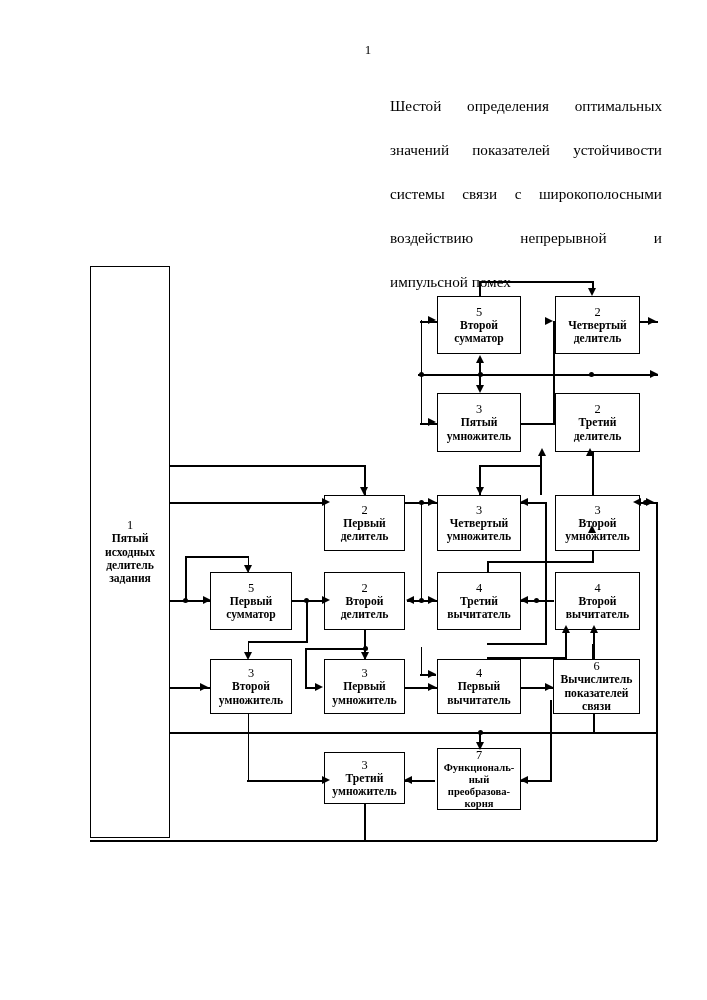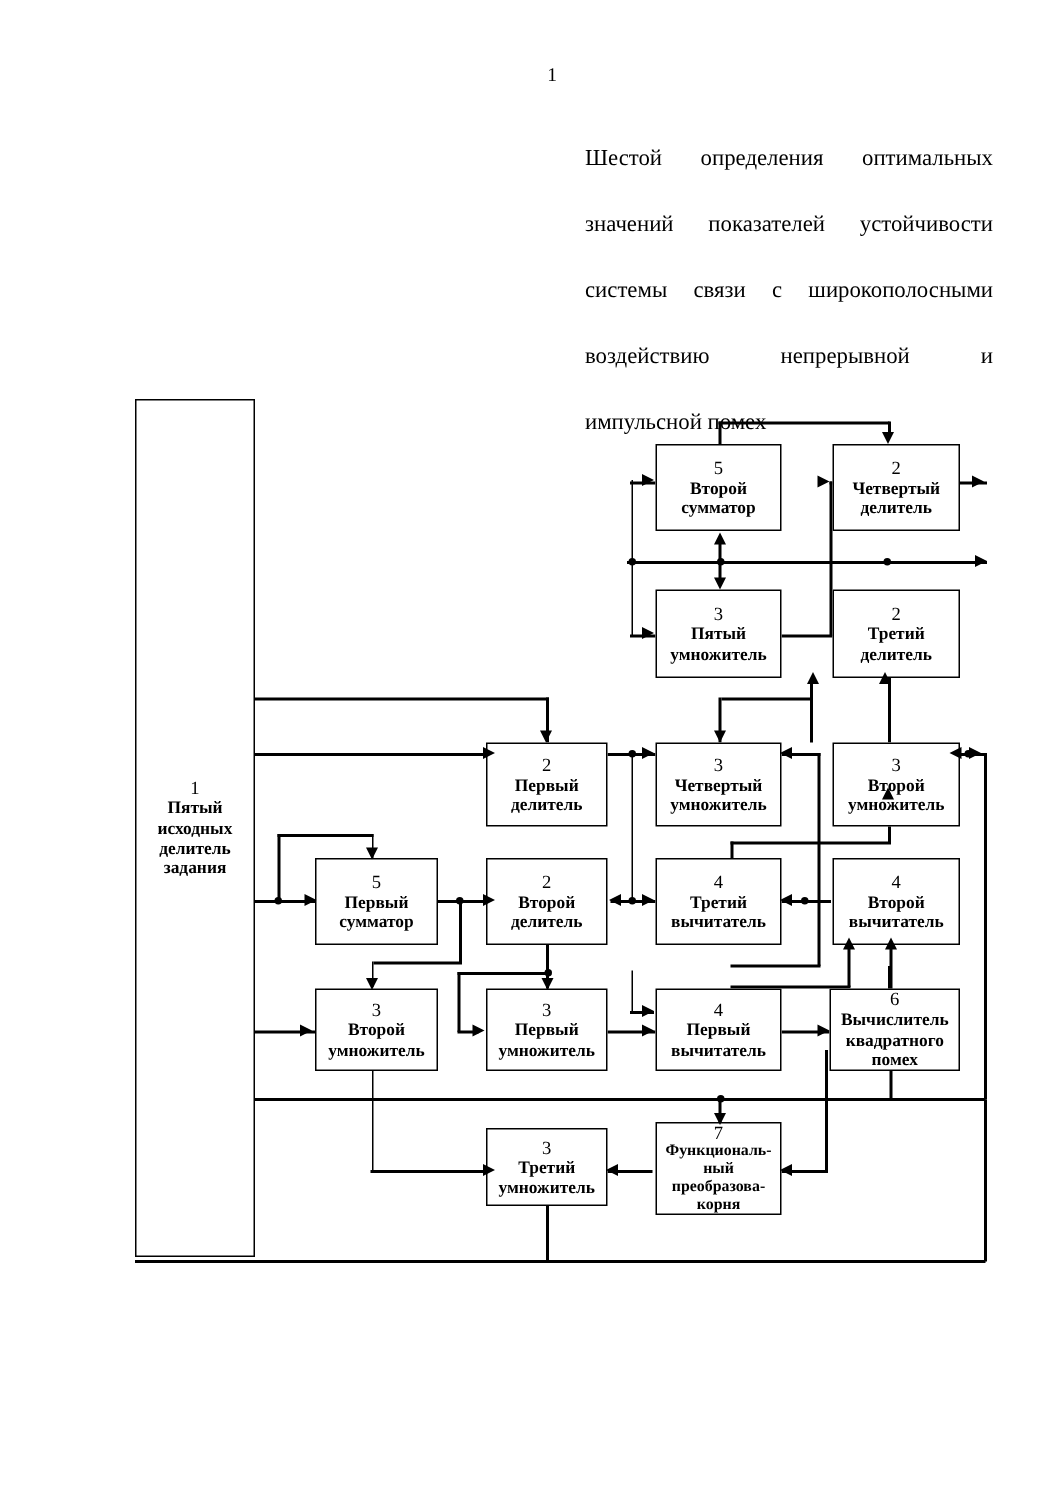--- a/index.html
+++ b/index.html
@@ -311,22 +311,22 @@
 
     <div class="box" style="left:437px;top:659px;width:84px;height:55px;">
       <span class="num">4</span>
       <span class="nm">Первый</span>
       <span class="nm">вычитатель</span>
     </div>
 
     <div class="box" style="left:553px;top:659px;width:87px;height:55px;">
       <span class="num">6</span>
       <span class="nm">Вычислитель</span>
-      <span class="nm">квадратного</span>
-      <span class="nm">помех</span>
+      <span class="nm">показателей</span>
+      <span class="nm">связи</span>
     </div>
 
     <div class="box" style="left:324px;top:752px;width:81px;height:52px;">
       <span class="num">3</span>
       <span class="nm">Третий</span>
       <span class="nm">умножитель</span>
     </div>
 
     <div class="box" style="left:437px;top:748px;width:84px;height:62px;font-size:10.6px;line-height:12.2px;">
       <span class="num">7</span>

